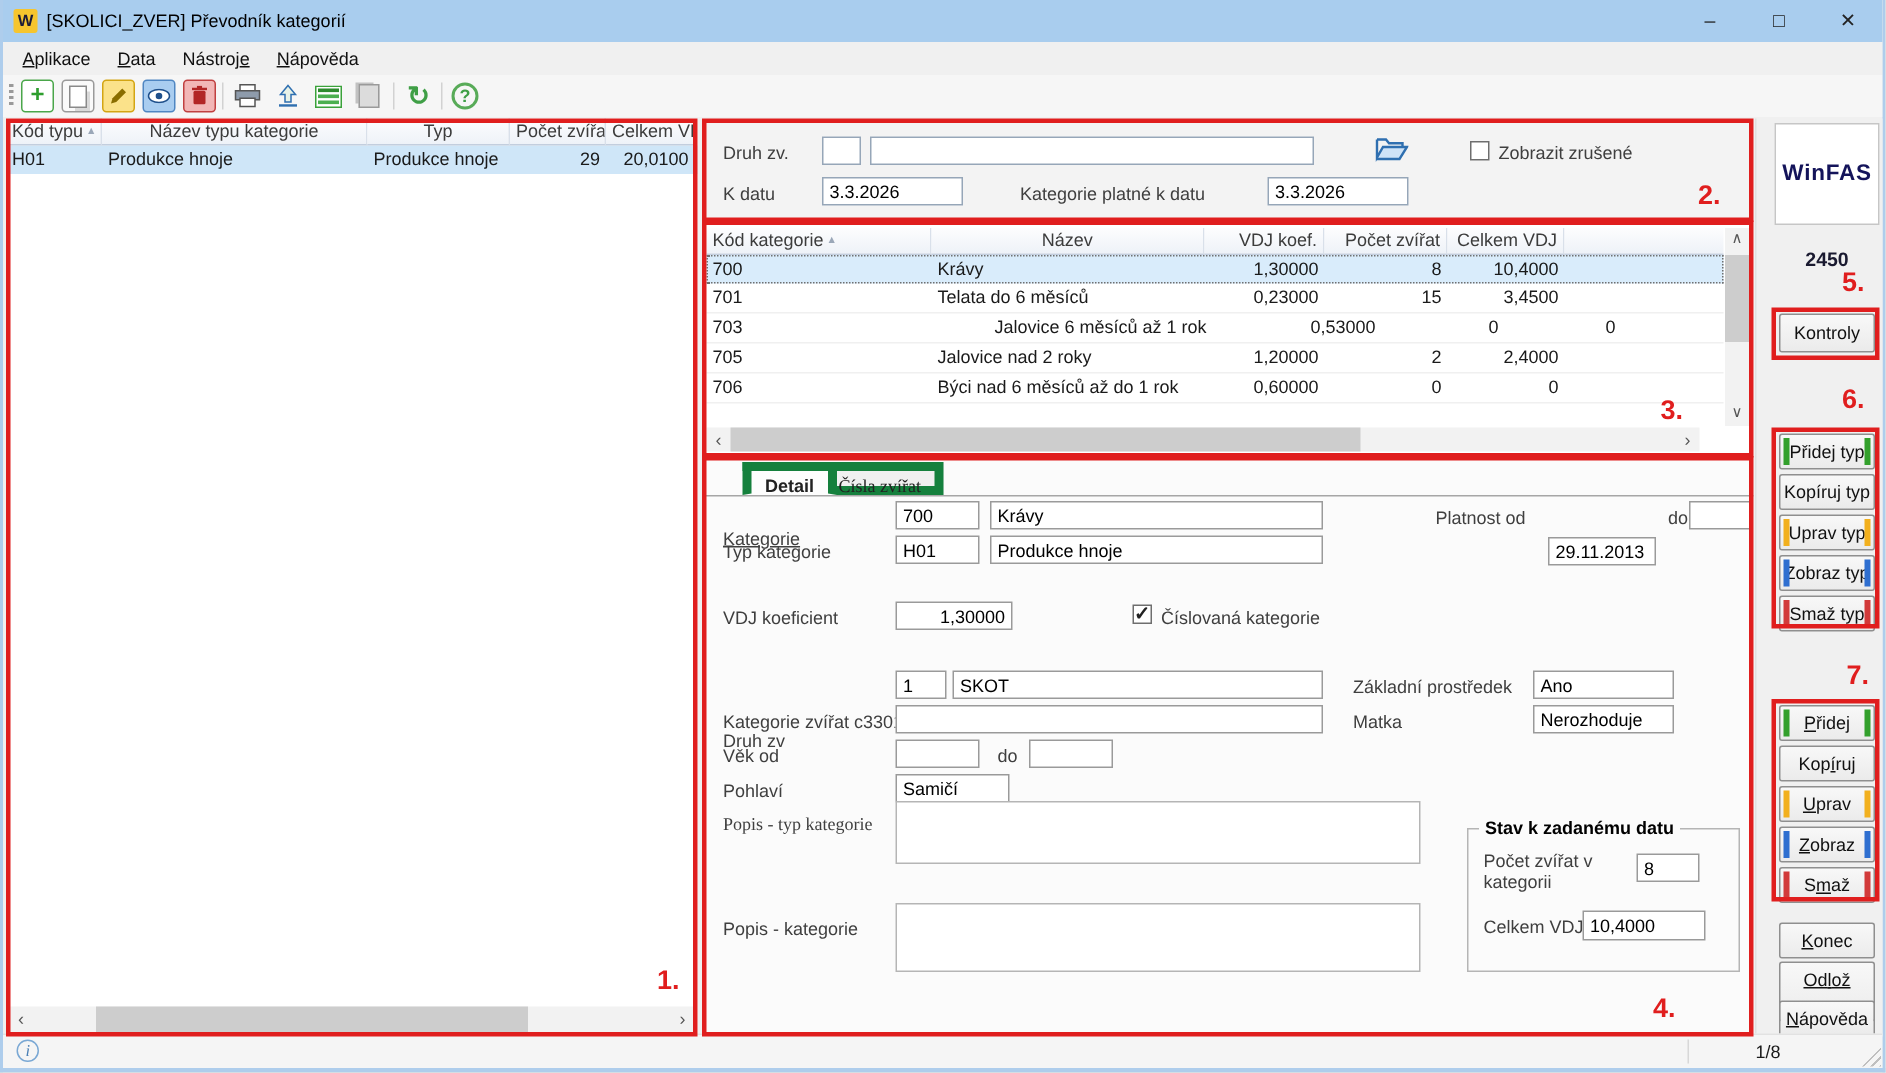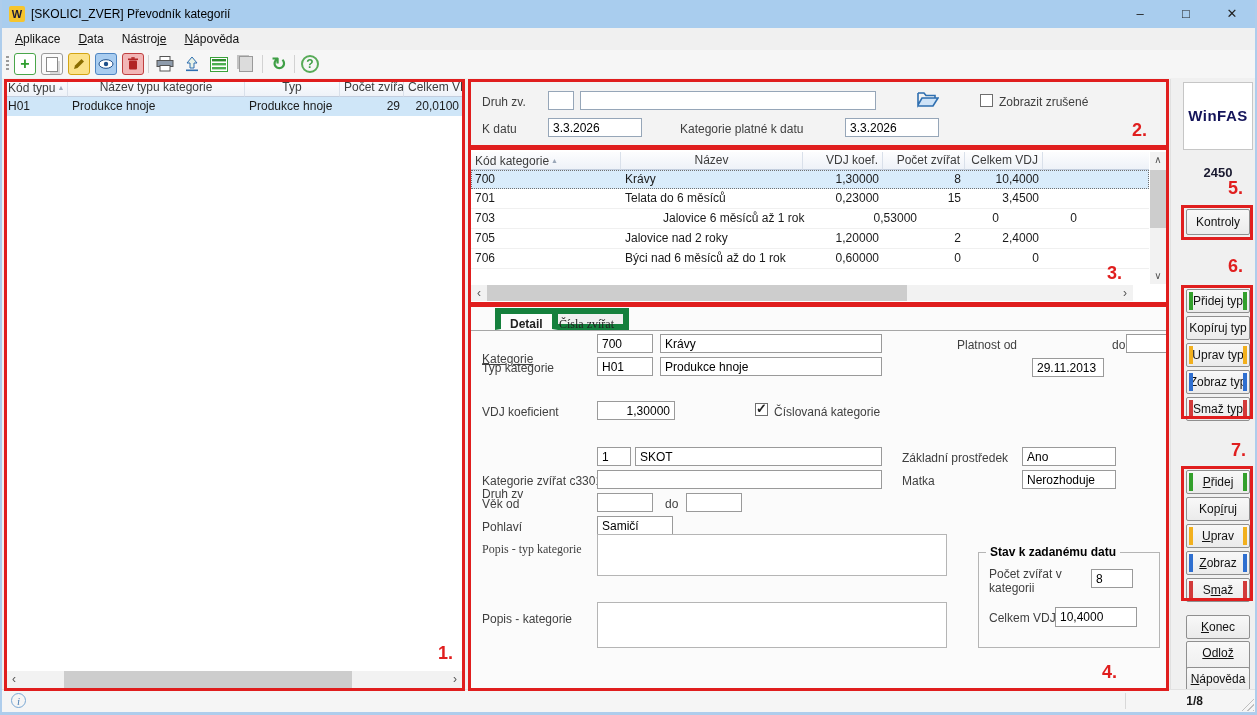--- a/index.html
+++ b/index.html
@@ -333,21 +333,21 @@
     <div class="btn" style="left:15px;top:499px;width:64px;height:24px;line-height:22px;"><span class="bar l red"></span><span class="bar r red"></span><span>S</span><u>m</u><span>až</span></div>
 
     <div class="btn" style="left:15px;top:536px;width:64px;height:24px;line-height:22px;"><span></span><u>K</u><span>onec</span></div>
     <div class="btn" style="left:15px;top:562px;width:64px;height:40px;line-height:22px;text-decoration:underline;"><span>Od</span><u>l</u><span>ož</span></div>
     <div class="btn" style="left:15px;top:588px;width:64px;height:24px;line-height:22px;"><span></span><u>N</u><span>ápověda</span></div>
   </div>
 
   <div class="statusbar">
     <div class="info-ic">i</div>
     <div class="ssep" style="right:129px;"></div>
-    <div class="abs" style="right:52px;top:4px;font-weight:bold;">1/8</div>
+    <div class="abs" style="right:68px;top:4px;">1/8</div>
     <div class="grip2"></div>
   </div>
 
   <div class="ann-box" style="left:2px;top:79px;width:461px;height:612px;"></div>
   <div class="ann-box" style="left:466px;top:79px;width:701px;height:69px;"></div>
   <div class="ann-box" style="left:466px;top:147px;width:701px;height:158px;"></div>
   <div class="ann-box" style="left:466px;top:304px;width:701px;height:387px;"></div>
   <div class="ann-box" style="left:1179px;top:205px;width:72px;height:35px;"></div>
   <div class="ann-box" style="left:1179px;top:285px;width:72px;height:134px;"></div>
   <div class="ann-box" style="left:1179px;top:466px;width:72px;height:135px;"></div>

